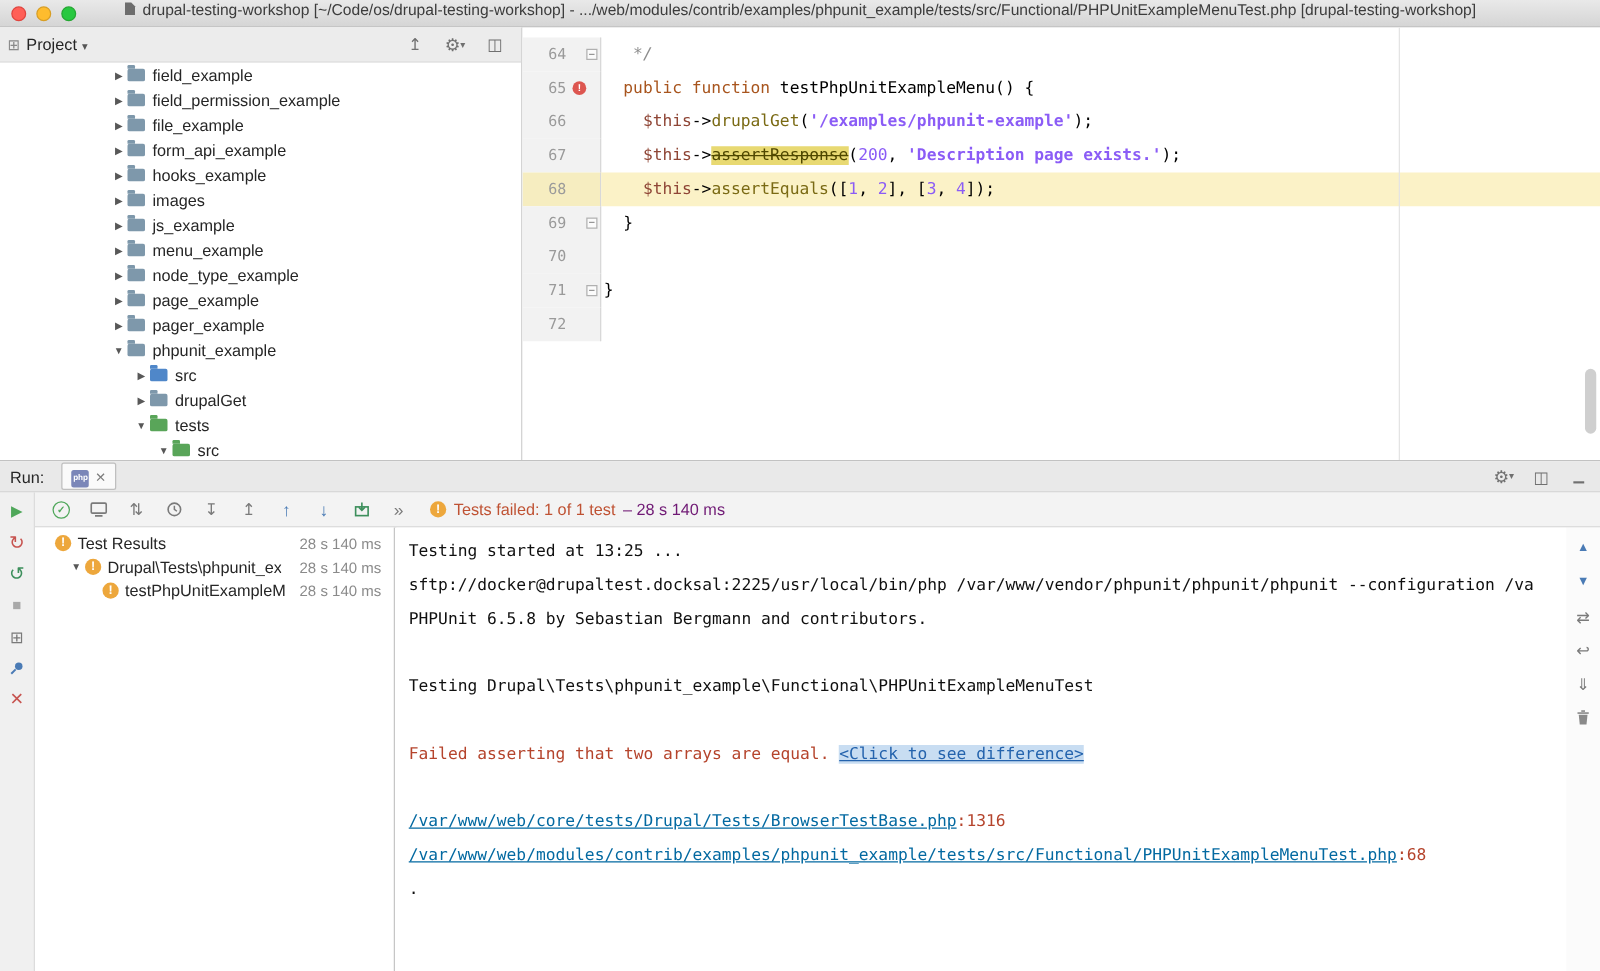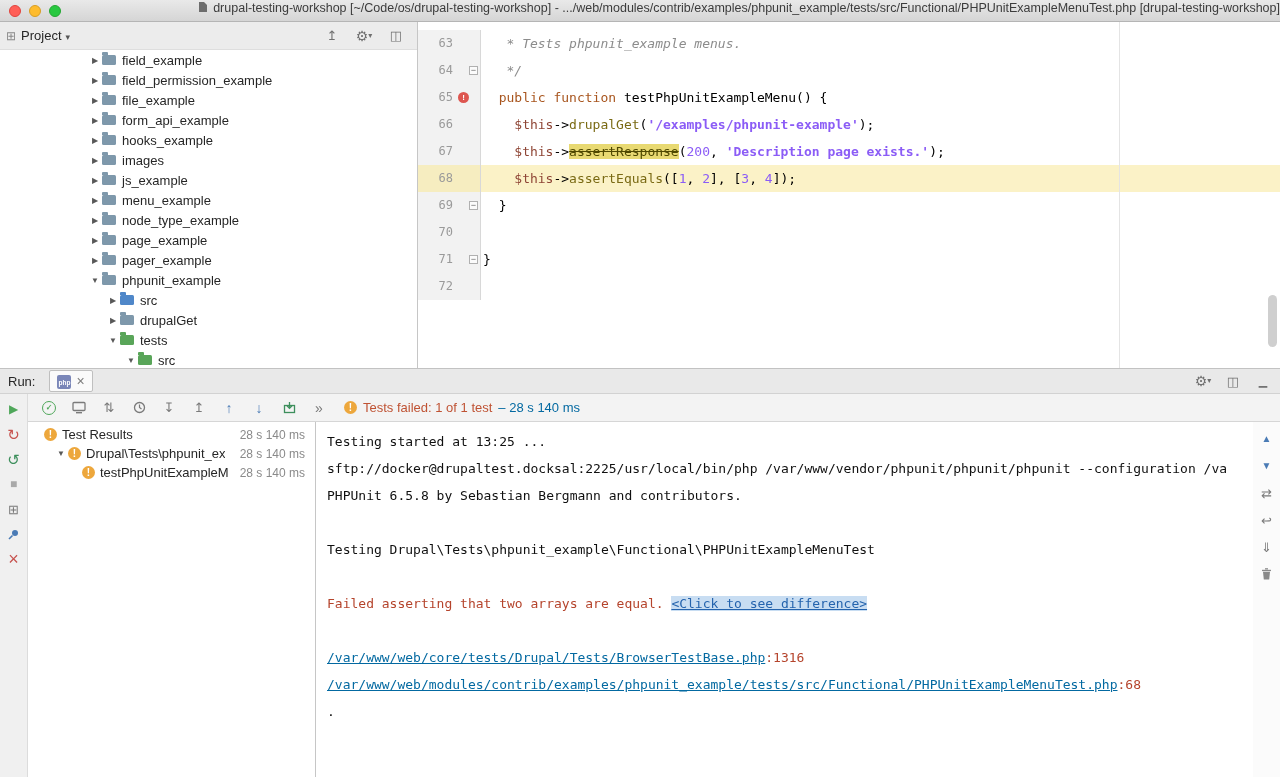--- a/index.html
+++ b/index.html
@@ -6,21 +6,21 @@
   body{width:1280px;height:777px;position:relative;overflow:hidden;background:#fff;
        font-family:"Liberation Sans",sans-serif;color:#262626}
 
   
   .titlebar{position:absolute;left:0;top:0;width:1280px;height:22px;
     background:linear-gradient(#e9e9e9,#d5d5d5);border-bottom:1px solid #b5b5b5;box-sizing:border-box}
   .traffic{position:absolute;top:5px;width:12px;height:12px;border-radius:50%;box-sizing:border-box}
   .t-red{left:9px;background:#ff5f57;border:1px solid #e0443e}
   .t-yellow{left:29px;background:#febc2e;border:1px solid #d89e24}
   .t-green{left:49px;background:#28c840;border:1px solid #24a732}
-  .title-text{display:flex;align-items:center;justify-content:flex-end;height:16px;
+  .title-text{display:flex;align-items:center;justify-content:center;height:16px;
     font-size:12.5px;color:#3c3c3c;gap:5px;white-space:nowrap}
 
   
   .project-panel{position:absolute;left:0;top:22px;width:418px;height:346px;background:#fff;
     border-right:1px solid #c6c6c6;box-sizing:border-box;overflow:hidden}
   .project-header{height:28px;background:#ececec;border-bottom:1px solid #dedede;display:flex;
     align-items:center;padding:0 10px 0 6px;position:relative;font-size:13px;box-sizing:border-box}
   .project-header .label{margin-left:5px}
   .ph-icons{position:absolute;right:12px;display:flex;gap:14px;align-items:center}
   #project-tree{padding-top:0}
@@ -66,21 +66,21 @@
   .run-tab{margin-left:14px;height:20px;display:flex;align-items:center;gap:5px;padding:0 7px;
     background:#fafafa;border:1px solid #bfbfbf;border-radius:2px;font-size:13px}
   .php-badge{width:14px;height:14px;border-radius:2px;background:#7a86b8;color:#fff;font-size:6.5px;
     font-weight:bold;display:inline-flex;align-items:center;justify-content:center}
   .tabbar-right{position:absolute;right:8px;display:flex;gap:12px;align-items:center}
   .run-toolbar{position:absolute;left:28px;top:25px;width:calc(100% - 28px);height:28px;background:#f3f3f3;
     border-bottom:1px solid #d6d6d6;display:flex;align-items:center;box-sizing:border-box;padding-left:12px}
   #rt-icons{display:flex;align-items:center;gap:12px}
   .status{display:flex;align-items:center;gap:6px;margin-left:16px}
   .status-fail{color:#bf5233;font-size:13px}
-  .status-time{color:#0369a1;font-size:13px}
+  .status-time{color:#701a75;font-size:13px}
   .run-left-strip{position:absolute;left:0;top:25px;width:28px;height:calc(100% - 25px);background:#f0f0f0;
     border-right:1px solid #dcdcdc;display:flex;flex-direction:column;align-items:center;
     padding-top:6px;gap:7px;box-sizing:border-box}
   .test-tree{position:absolute;left:28px;top:53px;width:288px;height:calc(100% - 53px);background:#fff;
     border-right:1px solid #c6c6c6;box-sizing:border-box;padding-top:3px;overflow:hidden}
   .tt-row{height:19px;display:flex;align-items:center;font-size:13px}
   .tt-label{white-space:nowrap;overflow:hidden;margin-left:5px}
   .tt-dur{margin-left:auto;padding-right:10px;color:#8a8a8a;font-size:12px;flex:none}
   .warn{flex:none;width:13px;height:13px;border-radius:50%;background:#eda73c;color:#fff;font-weight:bold;
     font-size:10px;display:inline-flex;align-items:center;justify-content:center;line-height:1;
@@ -213,27 +213,20 @@
         <span class="folder" style="background: rgb(89, 165, 89);"></span>
         <span>src</span>
       </div>
     </div>
 </div>
 
 <div class="editor">
   <div id="editor-lines">
       <div class="eline">
         <div class="egutter">
-          <span class="enum">63</span>
-          <span class="eicons"></span>
-        </div>
-        <div class="ecode"><span class="tok-comment">   * Tests phpunit_example menus.</span></div>
-      </div>
-      <div class="eline">
-        <div class="egutter">
           <span class="enum">64</span>
           <span class="eicons">
             <span class="fold">−</span>
           </span>
         </div>
         <div class="ecode"><span class="tok-comment">   */</span></div>
       </div>
       <div class="eline">
         <div class="egutter">
           <span class="enum">65</span>

